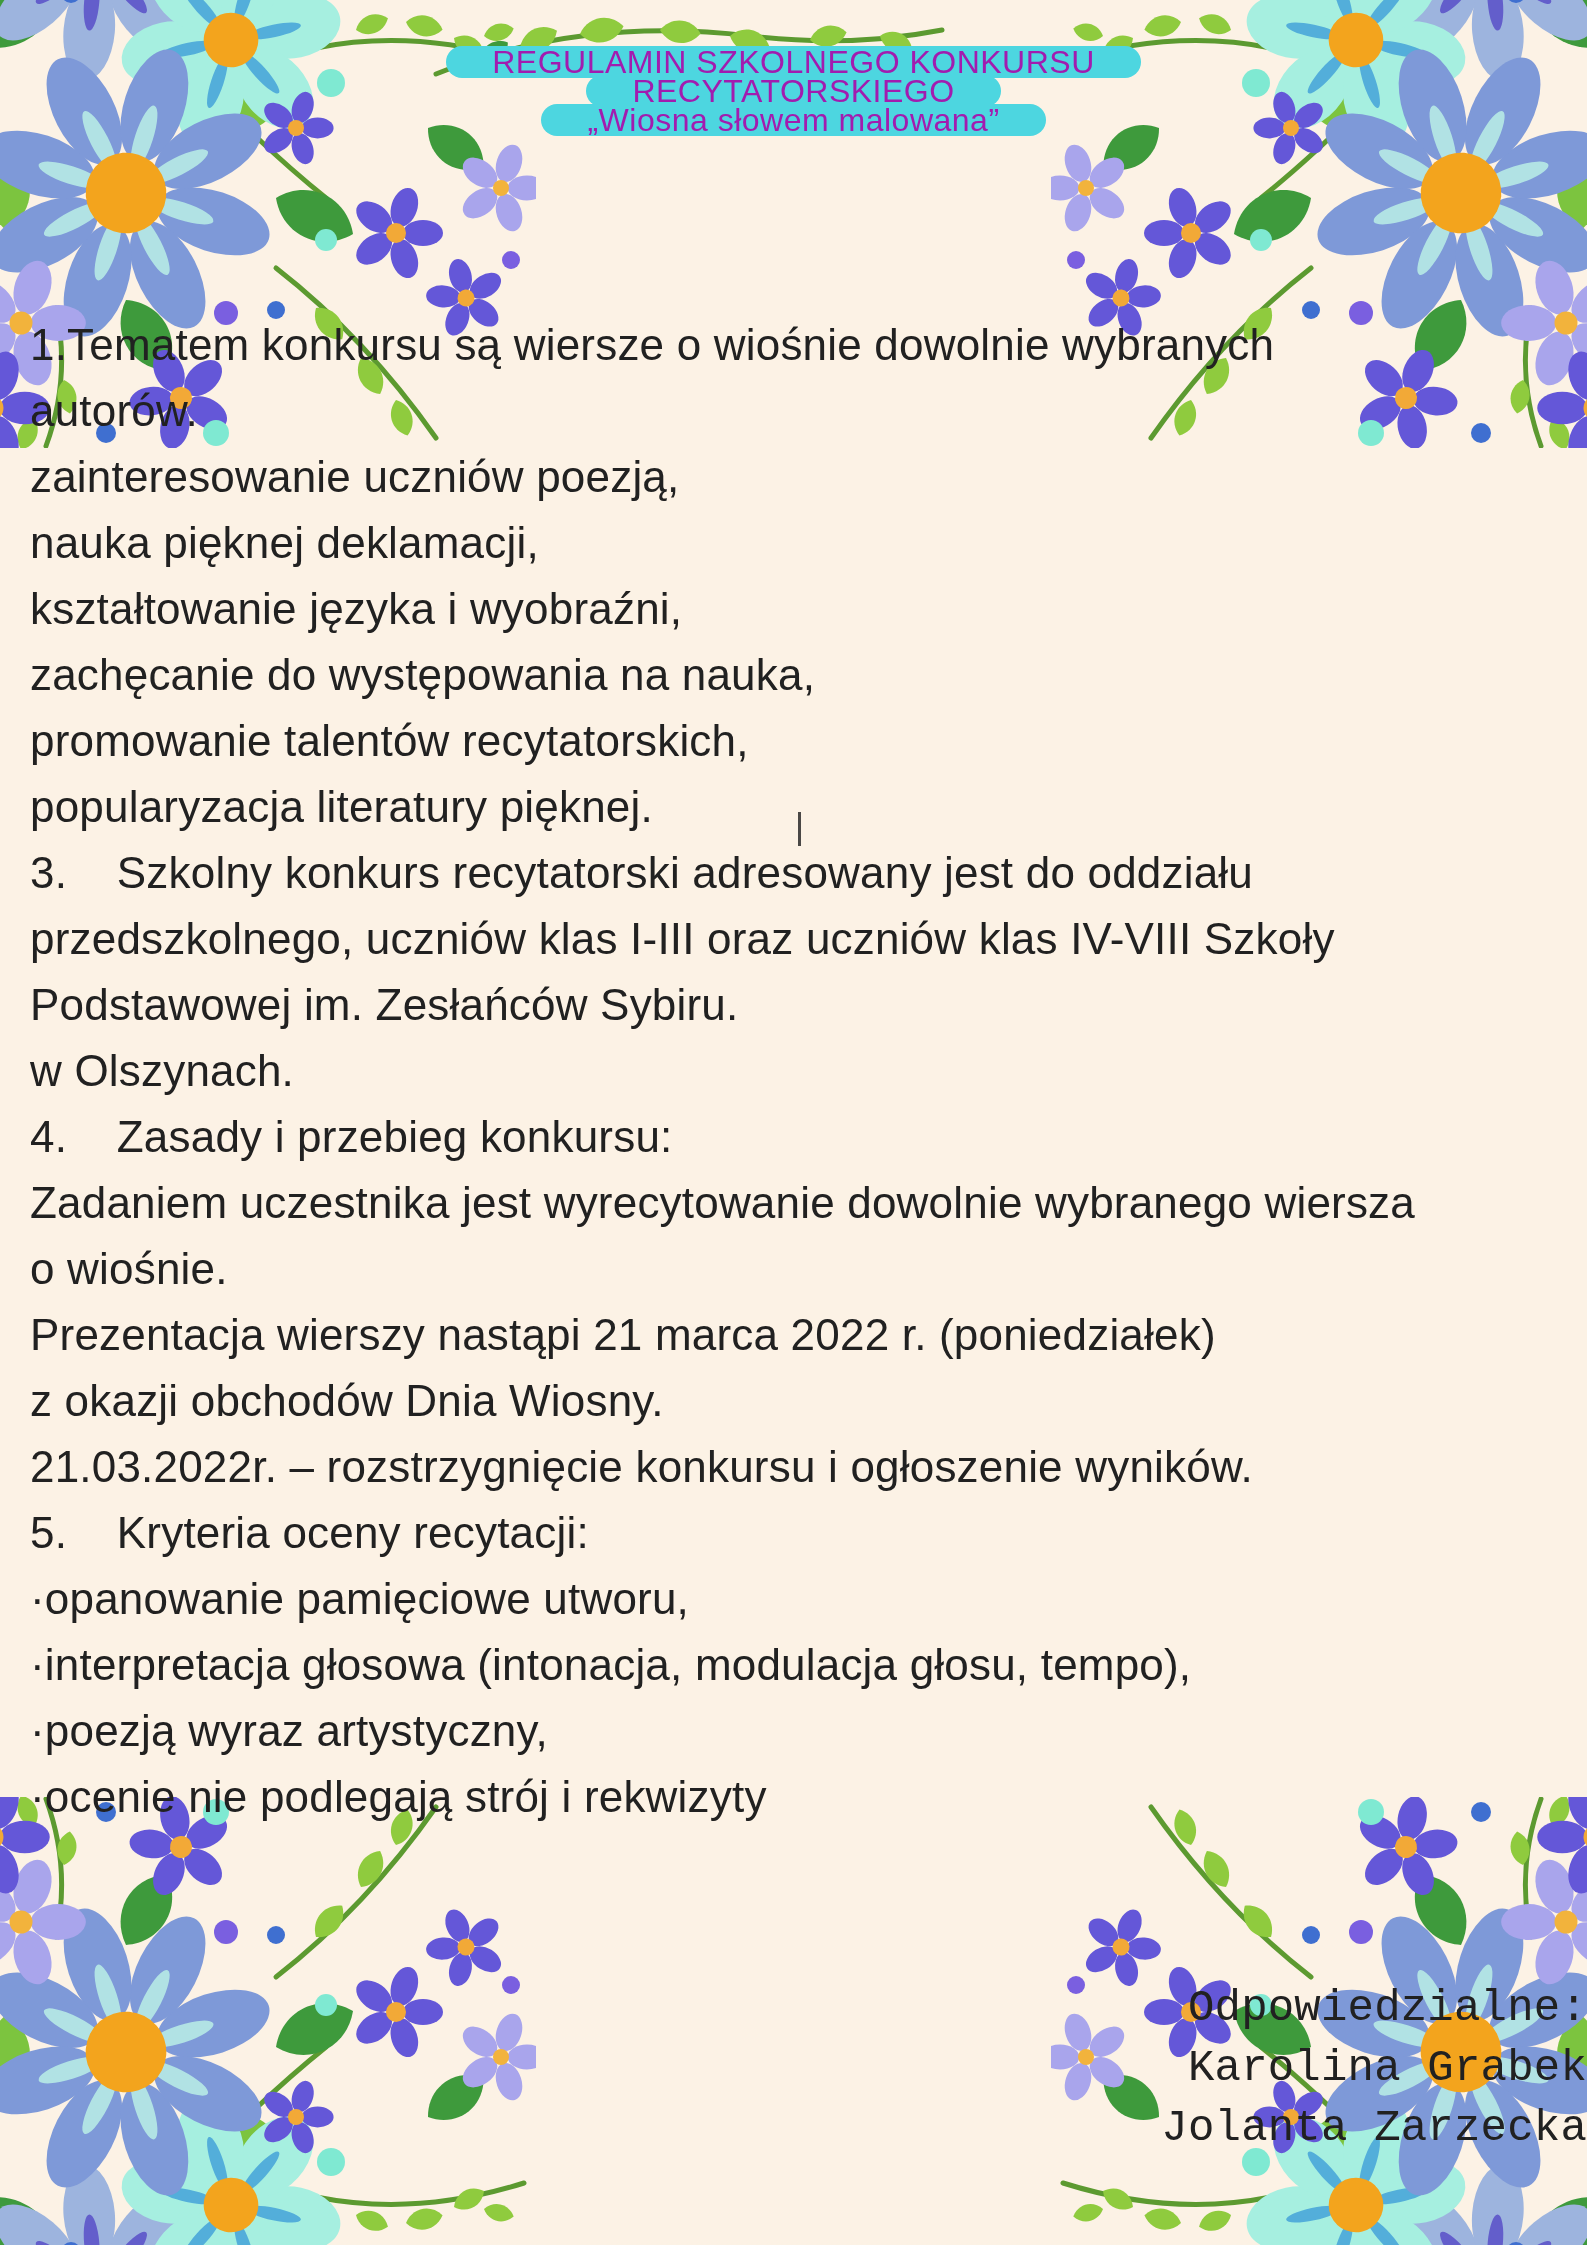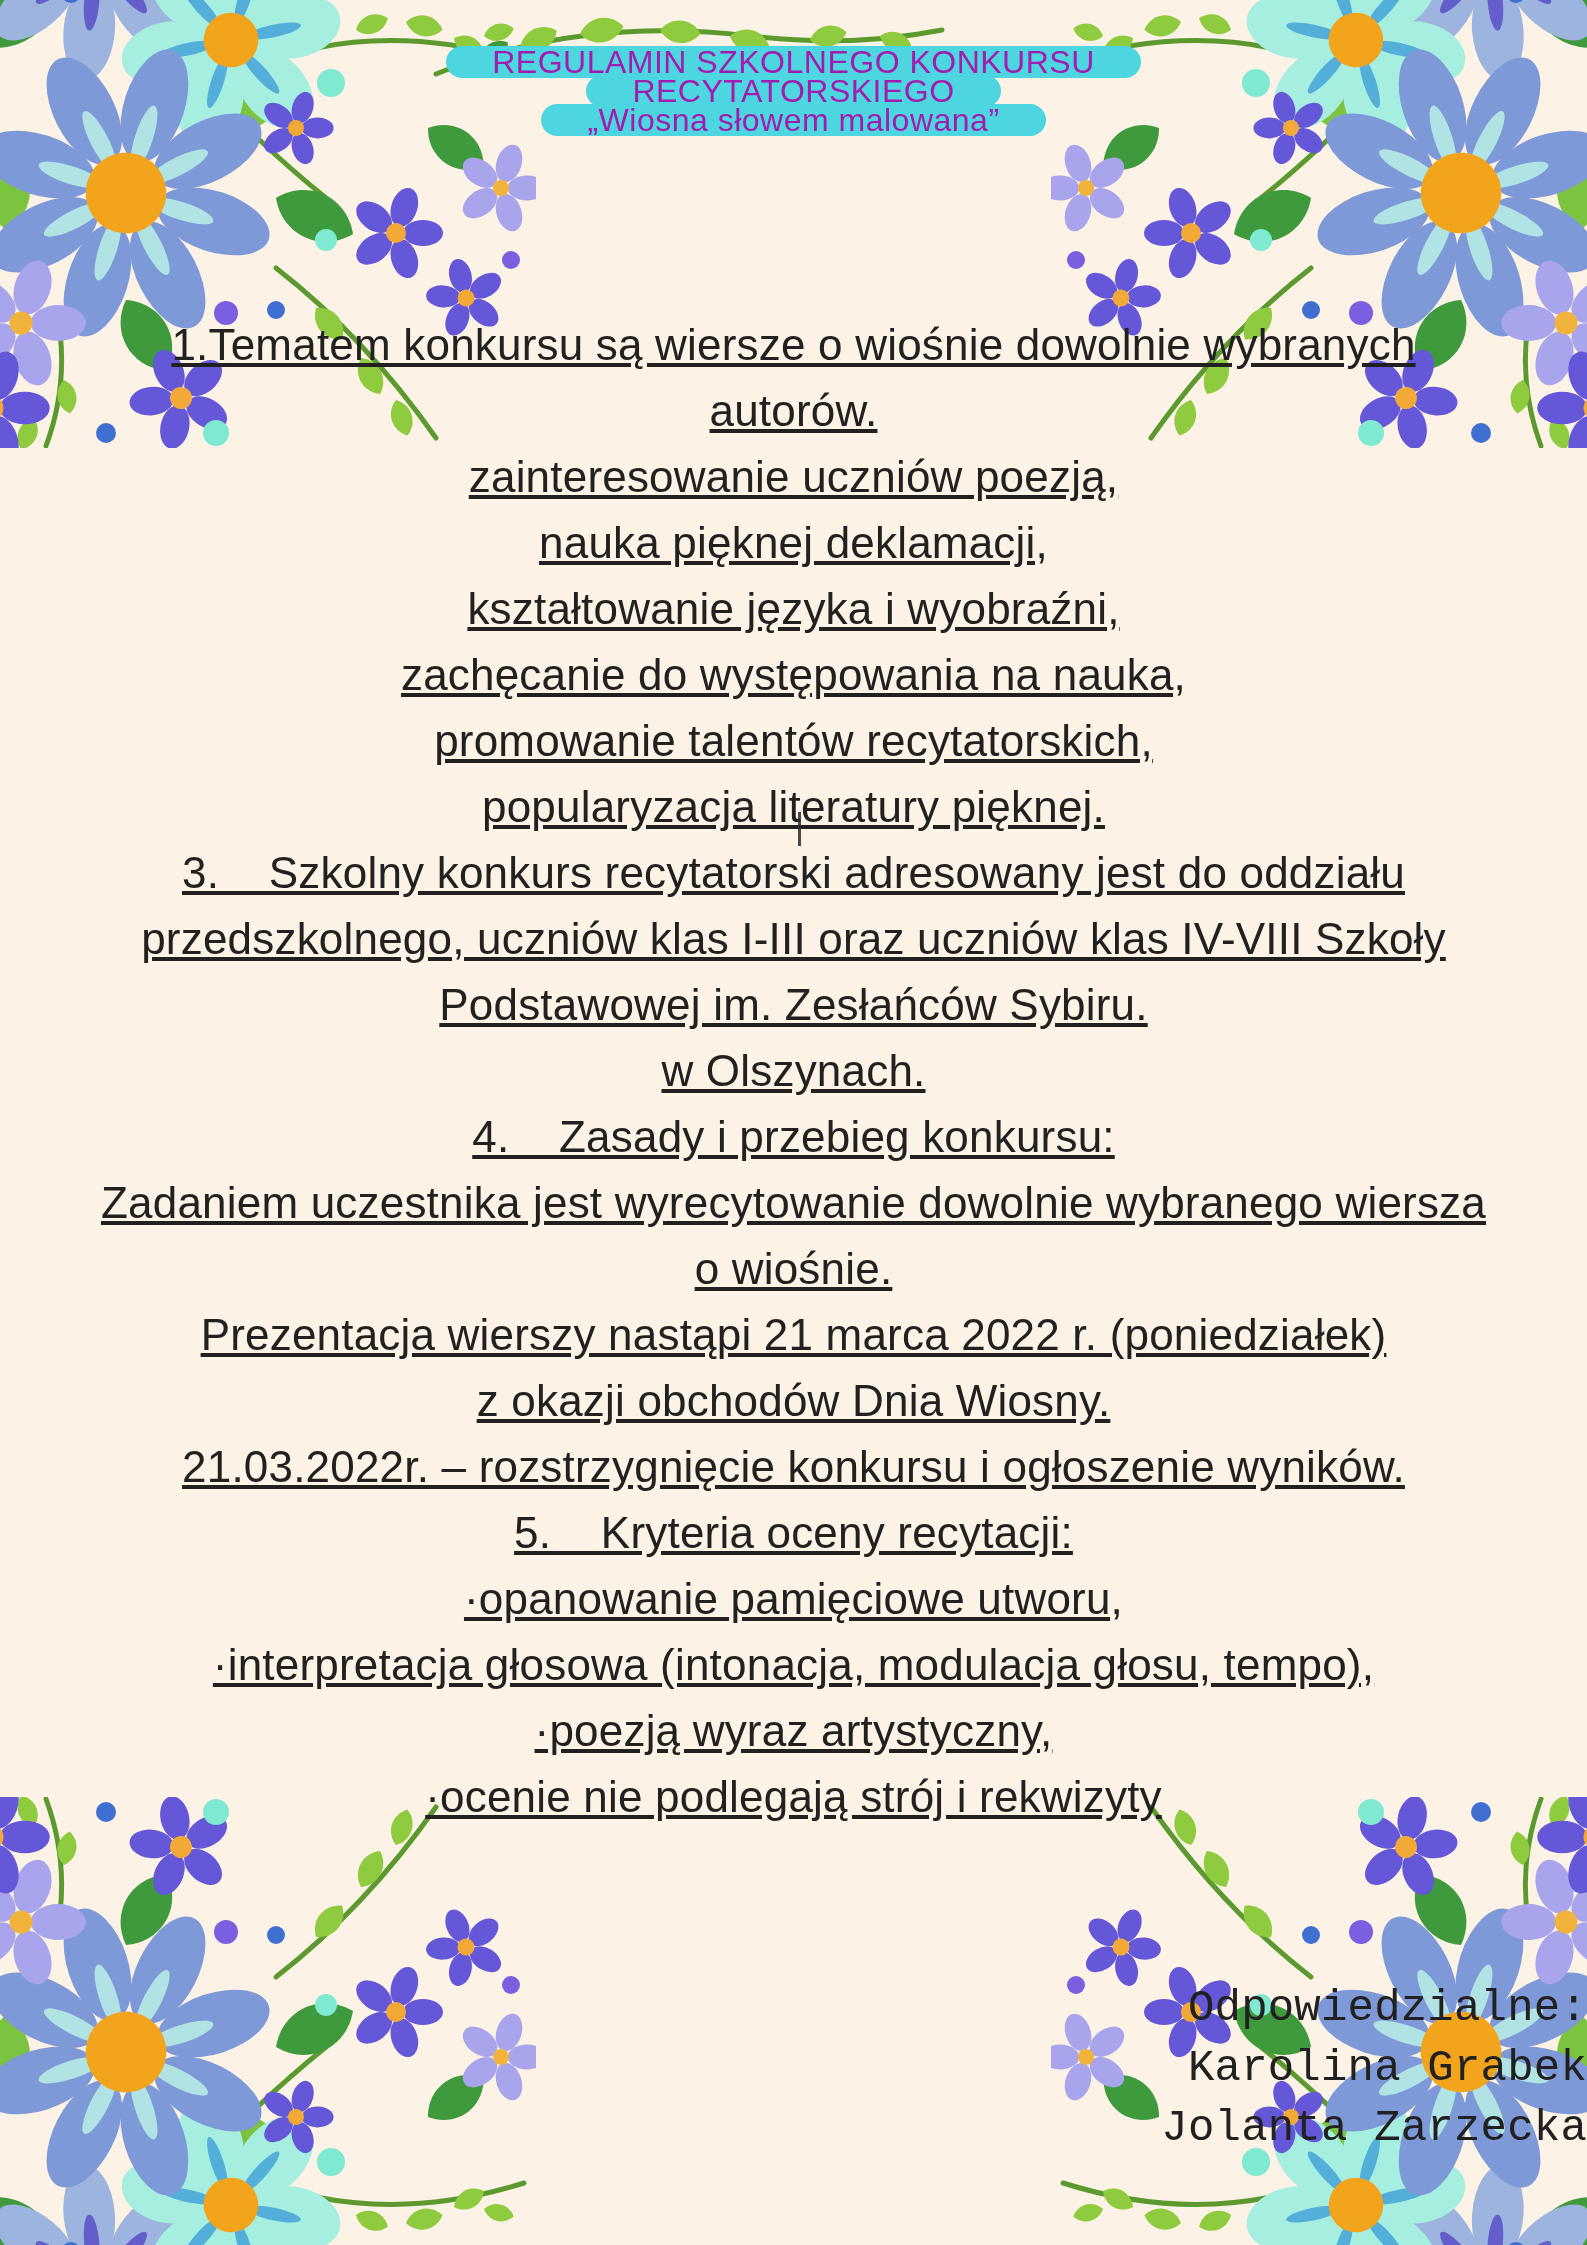--- a/index.html
+++ b/index.html
@@ -31,24 +31,23 @@
     color:#a21caf;
     font-size:32px;line-height:1;
     padding:0 46px;
     border-radius:26px;
     letter-spacing:0.5px;
   }
   .title-line + .title-line > span{margin-top:-3px;}
   
   .body-text{
     position:absolute;top:312px;left:30px;right:30px;
-    z-index:2;text-align:center;
+    z-index:2;text-align:left;
     font-size:44px;line-height:66px;
     letter-spacing:0.2px;
-    text-decoration:underline;
   }
   .footer-text{
     position:absolute;top:1978px;left:0;right:0;
     z-index:2;text-align:right;
     font-size:44px;line-height:60px;
     letter-spacing:0.2px;
     font-family:Liberation Mono, monospace;
   }
   .caret-artifact{
     position:absolute;left:798px;top:812px;

